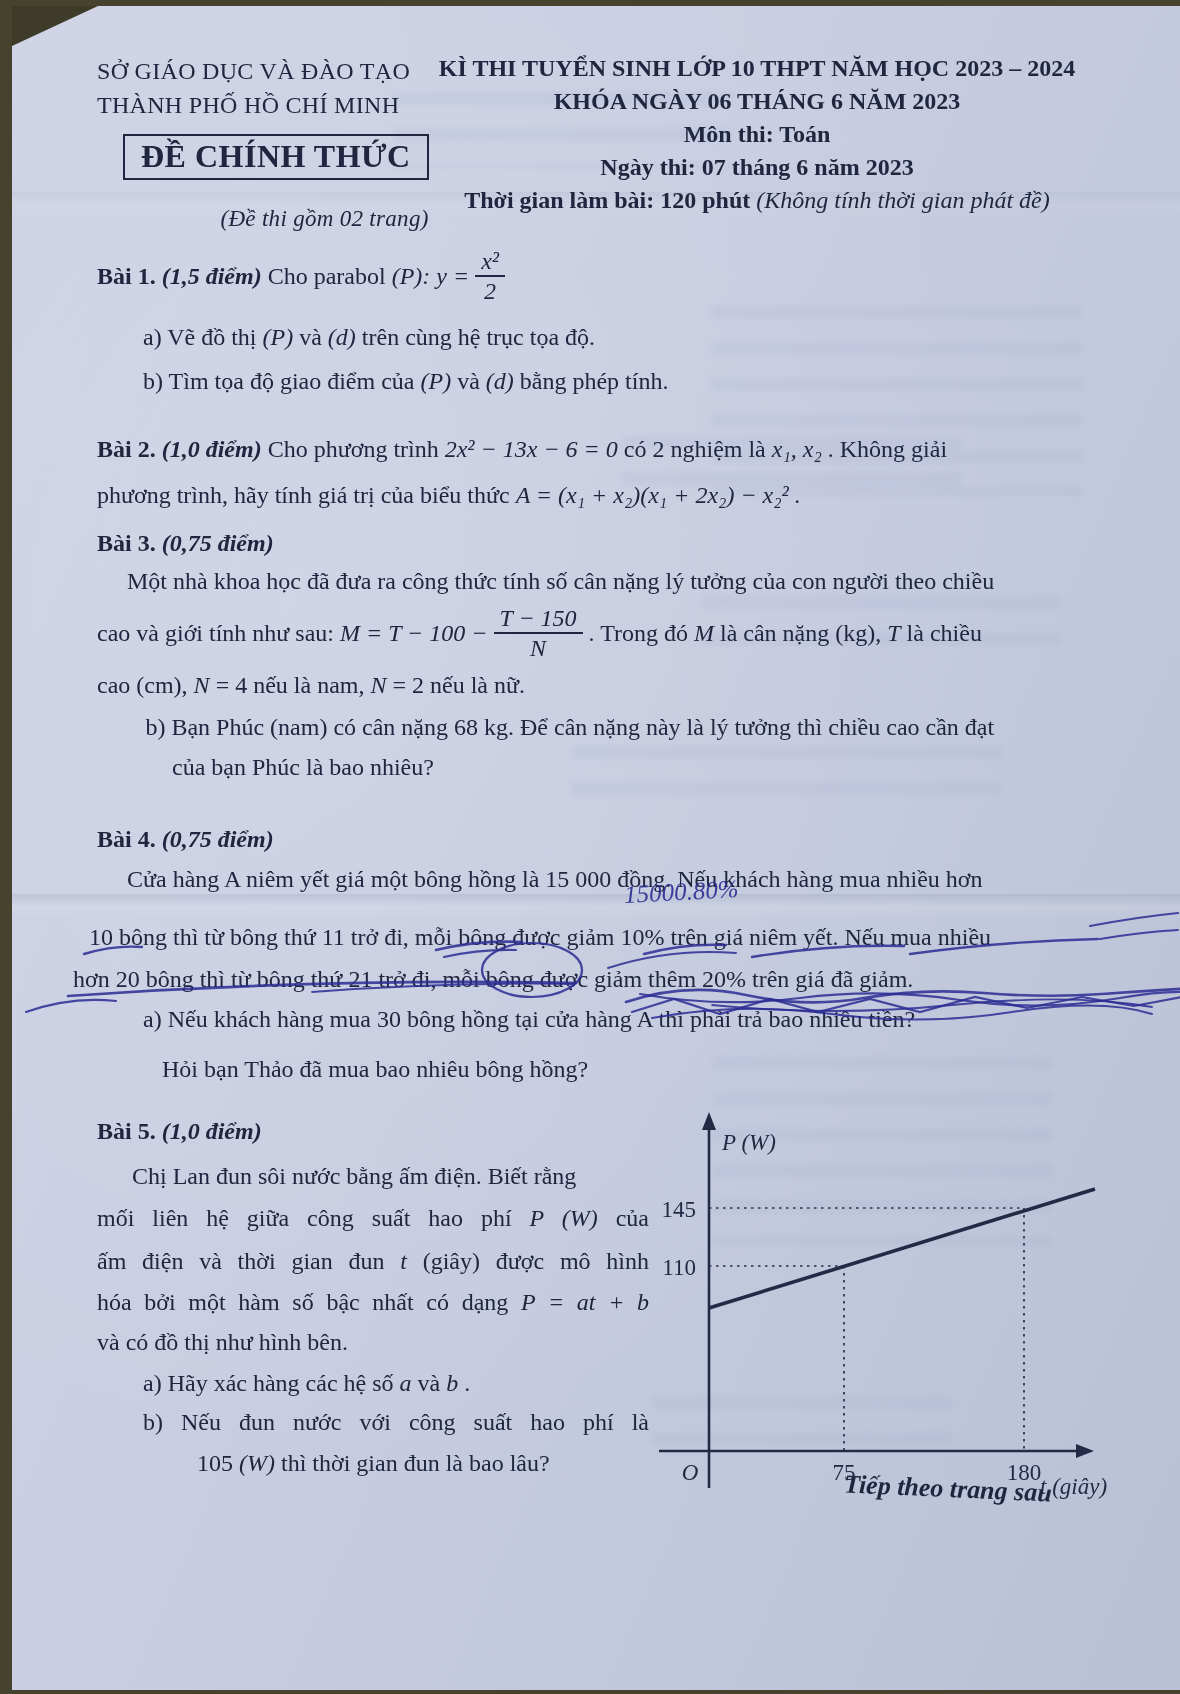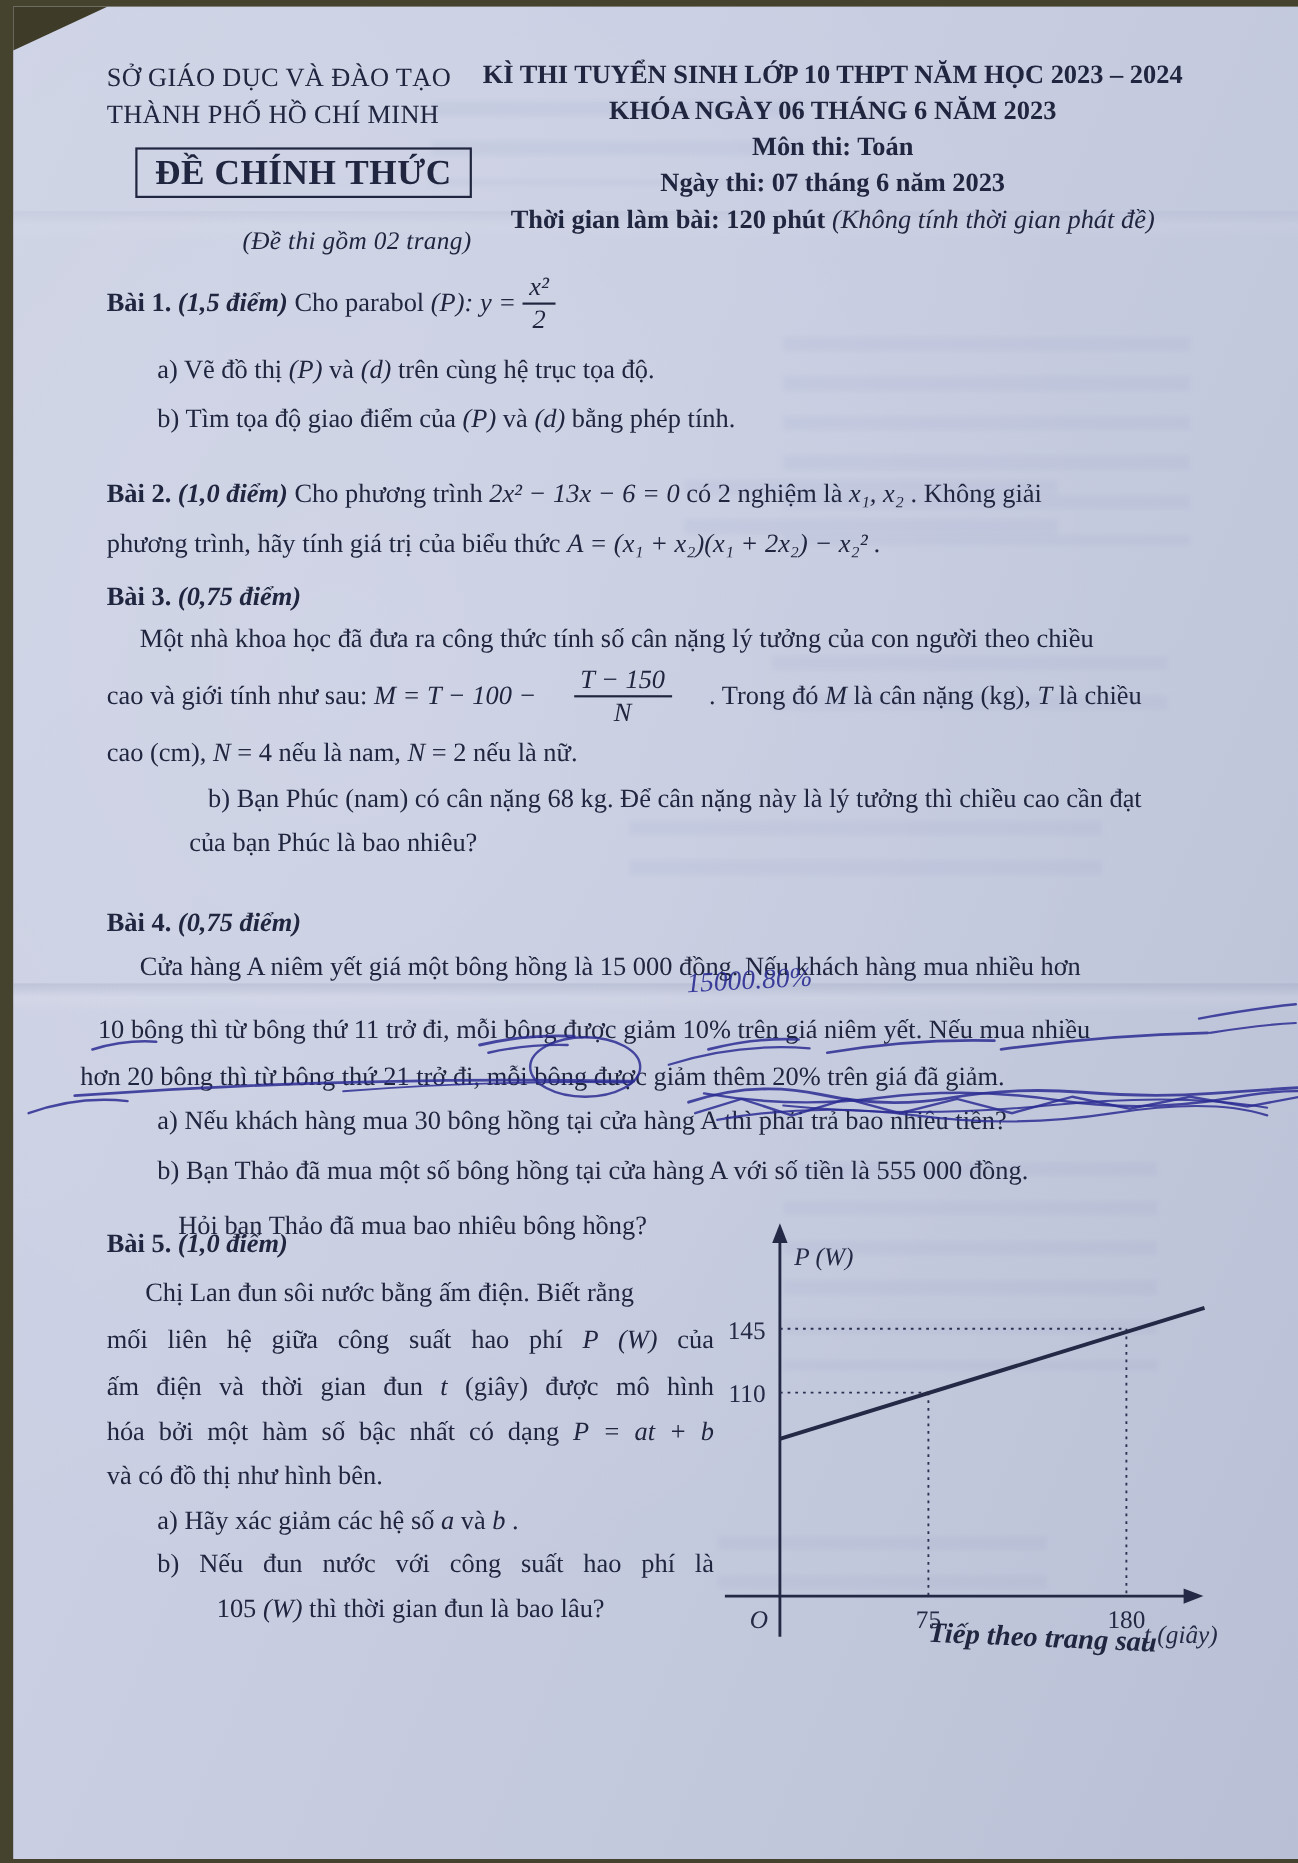--- a/index.html
+++ b/index.html
@@ -96,51 +96,50 @@
   </section>
 
   <section class="sec" style="top:426px;">
     <div class="line"><span class="seg-b">Bài 2. </span><span class="seg-bi">(1,0 điểm) </span><span>Cho phương trình </span><span class="seg-i">2x² − 13x − 6 = 0</span><span> có 2 nghiệm là </span><span class="seg-i">x₁, x₂</span><span> . Không giải</span></div>
     <div class="line" style="margin-top:12px;"><span>phương trình, hãy tính giá trị của biểu thức </span><span class="seg-i">A = (x₁ + x₂)(x₁ + 2x₂) − x₂² .</span></div>
   </section>
 
   <section class="sec" style="top:520px;">
     <div class="line"><span class="seg-b">Bài 3.  </span><span class="seg-bi">(0,75 điểm)</span></div>
     <div class="line indent" style="margin-top:4px;">Một nhà khoa học đã đưa ra công thức tính số cân nặng lý tưởng của con người theo chiều</div>
-    <div class="line tall" style="height:70px;gap:28px;">
+    <div class="line tall" style="height:70px;">
       <span><span>cao và giới tính như sau: </span><span class="seg-i">M = T − 100 − </span></span>
       <span class="frac">
         <span class="num">T − 150</span>
         <span class="den">N</span>
       </span>
       <span><span>. Trong đó </span><span class="seg-i">M</span><span> là cân nặng (kg), </span><span class="seg-i">T</span><span> là chiều</span></span>
     </div>
     <div class="line"><span>cao (cm), </span><span class="seg-i">N</span><span> = 4 nếu là nam, </span><span class="seg-i">N</span><span> = 2 nếu là nữ.</span></div>
     <div class="line item" style="margin-top:8px;text-align:right;">b)  Bạn Phúc (nam) có cân nặng 68 kg. Để cân nặng này là lý tưởng thì chiều cao cần đạt</div>
     <div class="line" style="margin-top:6px;padding-left:75px;">của bạn Phúc là bao nhiêu?</div>
   </section>
 
   <section class="sec" style="top:816px;">
     <div class="line"><span class="seg-b">Bài 4. </span><span class="seg-bi">(0,75 điểm)</span></div>
     <div class="line indent" style="margin-top:6px;">Cửa hàng A niêm yết giá một bông hồng là 15 000 đồng. Nếu khách hàng mua nhiều hơn</div>
     <div class="line" style="margin-top:24px;margin-left:-8px;">10 bông thì từ bông thứ 11 trở đi, mỗi bông được giảm 10% trên giá niêm yết. Nếu mua nhiều</div>
     <div class="line" style="margin-top:8px;margin-left:-24px;">hơn 20 bông thì từ bông thứ 21 trở đi, mỗi bông được giảm thêm 20% trên giá đã giảm.</div>
     <div class="line item" style="margin-top:6px;">a)  Nếu khách hàng mua 30 bông hồng tại cửa hàng A thì phải trả bao nhiêu tiền?</div>
-    <div class="line item" style="margin-top:12px;">b)  Bạn Thảo đã mua một số bông hồng tại cửa hàng A với số tiền là 555 000 đồng.</div>
     <div class="line" style="margin-top:16px;padding-left:65px;">Hỏi bạn Thảo đã mua bao nhiêu bông hồng?</div>
   </section>
 
   <section class="sec" style="top:1108px;width:552px;">
     <div class="line"><span class="seg-b">Bài 5. </span><span class="seg-bi">(1,0 điểm)</span></div>
     <div class="line" style="margin-top:8px;padding-left:35px;line-height:40px;">Chị Lan đun sôi nước bằng ấm điện. Biết rằng</div>
     <div class="line just" style="line-height:44px;"><span>mối liên hệ giữa công suất hao phí </span><span class="seg-i">P (W)</span><span> của</span></div>
     <div class="line just" style="line-height:42px;"><span>ấm điện và thời gian đun </span><span class="seg-i">t</span><span> (giây) được mô hình</span></div>
     <div class="line just" style="line-height:40px;"><span>hóa bởi một hàm số bậc nhất có dạng </span><span class="seg-i">P = at + b</span></div>
     <div class="line" style="line-height:40px;">và có đồ thị như hình bên.</div>
-    <div class="line item" style="margin-top:2px;line-height:38px;"><span>a)  Hãy xác giảm các hệ số </span><span class="seg-i">a</span><span> và </span><span class="seg-i">b</span><span> .</span></div>
+    <div class="line item" style="margin-top:2px;line-height:38px;"><span>a)  Hãy xác hàng các hệ số </span><span class="seg-i">a</span><span> và </span><span class="seg-i">b</span><span> .</span></div>
     <div class="line item just" style="line-height:40px;">b)  Nếu đun nước với công suất hao phí là</div>
     <div class="line" style="padding-left:100px;line-height:42px;"><span>105 </span><span class="seg-i">(W)</span><span> thì thời gian đun là bao lâu?</span></div>
   </section>
 
   <div id="chart">
     <svg width="480" height="400" viewBox="0 0 480 400">
 
       <line x1="77" y1="20" x2="77" y2="382" stroke="#242a45" stroke-width="2.6"></line>
       <polygon points="77,6 70,24 84,24" fill="#242a45"></polygon>
       <line x1="27" y1="345" x2="448" y2="345" stroke="#242a45" stroke-width="2.6"></line>

